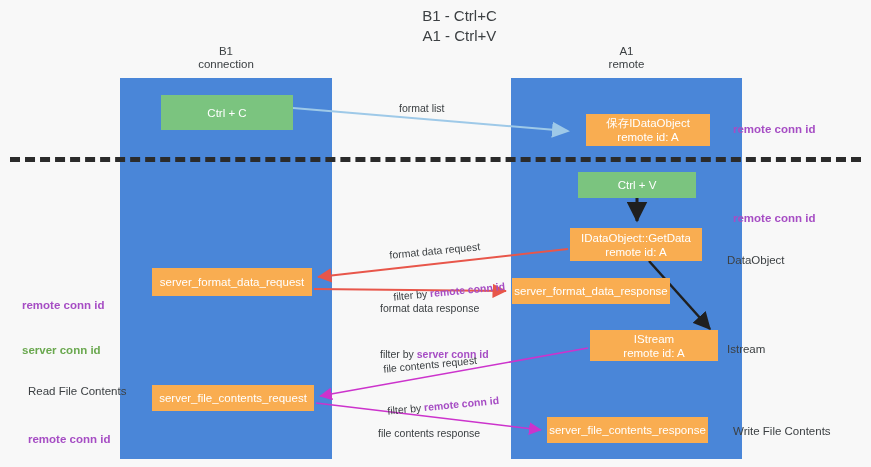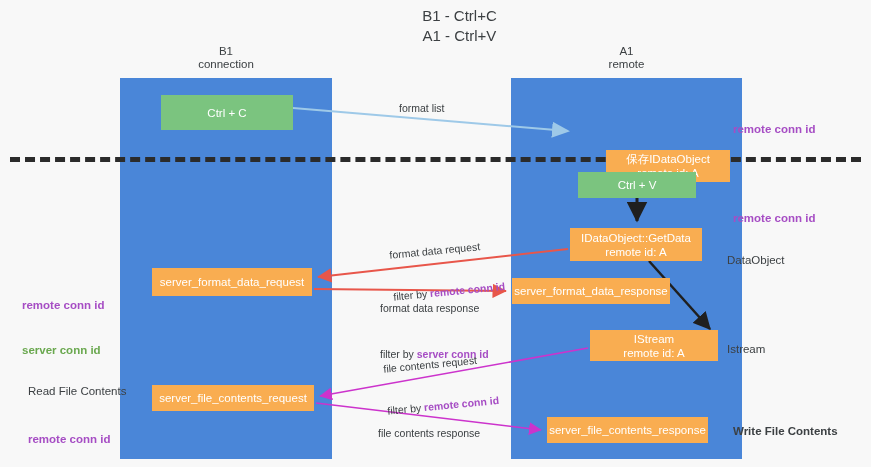--- a/index.html
+++ b/index.html
@@ -70,21 +70,21 @@
     color: #ffffff;
     font-size: 11.5px;
     line-height: 14px;
     text-align: center;
     white-space: pre;
   }
   .node.green  { background: #7bc47f; }
   .node.orange { background: #f9ad51; }
 
   #node-ctrlc   { left: 161px; top: 95px;  width: 132px; height: 35px; }
-  #node-save    { left: 606px; top: 114px; width: 124px; height: 32px; margin-top: 36px; }
+  #node-save    { left: 586px; top: 114px; width: 124px; height: 32px; }
   #node-ctrlv   { left: 578px; top: 172px; width: 118px; height: 26px; }
   #node-getdata { left: 570px; top: 228px; width: 132px; height: 33px; }
   #node-sfdreq  { left: 152px; top: 268px; width: 160px; height: 28px; }
   #node-sfdres  { left: 512px; top: 278px; width: 158px; height: 26px; }
   #node-istream { left: 590px; top: 330px; width: 128px; height: 31px; }
   #node-sfcreq  { left: 152px; top: 385px; width: 162px; height: 26px; }
   #node-sfcres  { left: 547px; top: 417px; width: 161px; height: 26px; }
 
   
   .side-note {
@@ -93,21 +93,21 @@
     color: #3c4043;
     white-space: pre;
   }
   .purple { color: #a64dc4; font-weight: bold; }
   .green-t { color: #6aa84f; font-weight: bold; }
 
   #note-rci-1 { left: 733px; top: 122px; }
   #note-rci-2 { left: 733px; top: 211px; }
   #note-dataobject { left: 727px; top: 236px; margin-top: 17px; }
   #note-istream-lbl { left: 727px; top: 342px; }
-  #note-write-file { left: 733px; top: 424px; font-weight: bold; }
+  #note-write-file { left: 733px; top: 424px; }
 
   #note-left-1 { left: 22px; top: 268px; }
   #note-read-file { left: 28px; top: 384px; }
   #note-left-2 { left: 28px; top: 402px; }
 
   
   .edge-label {
     font-size: 10.5px;
     line-height: 14px;
     color: #3c4043;

